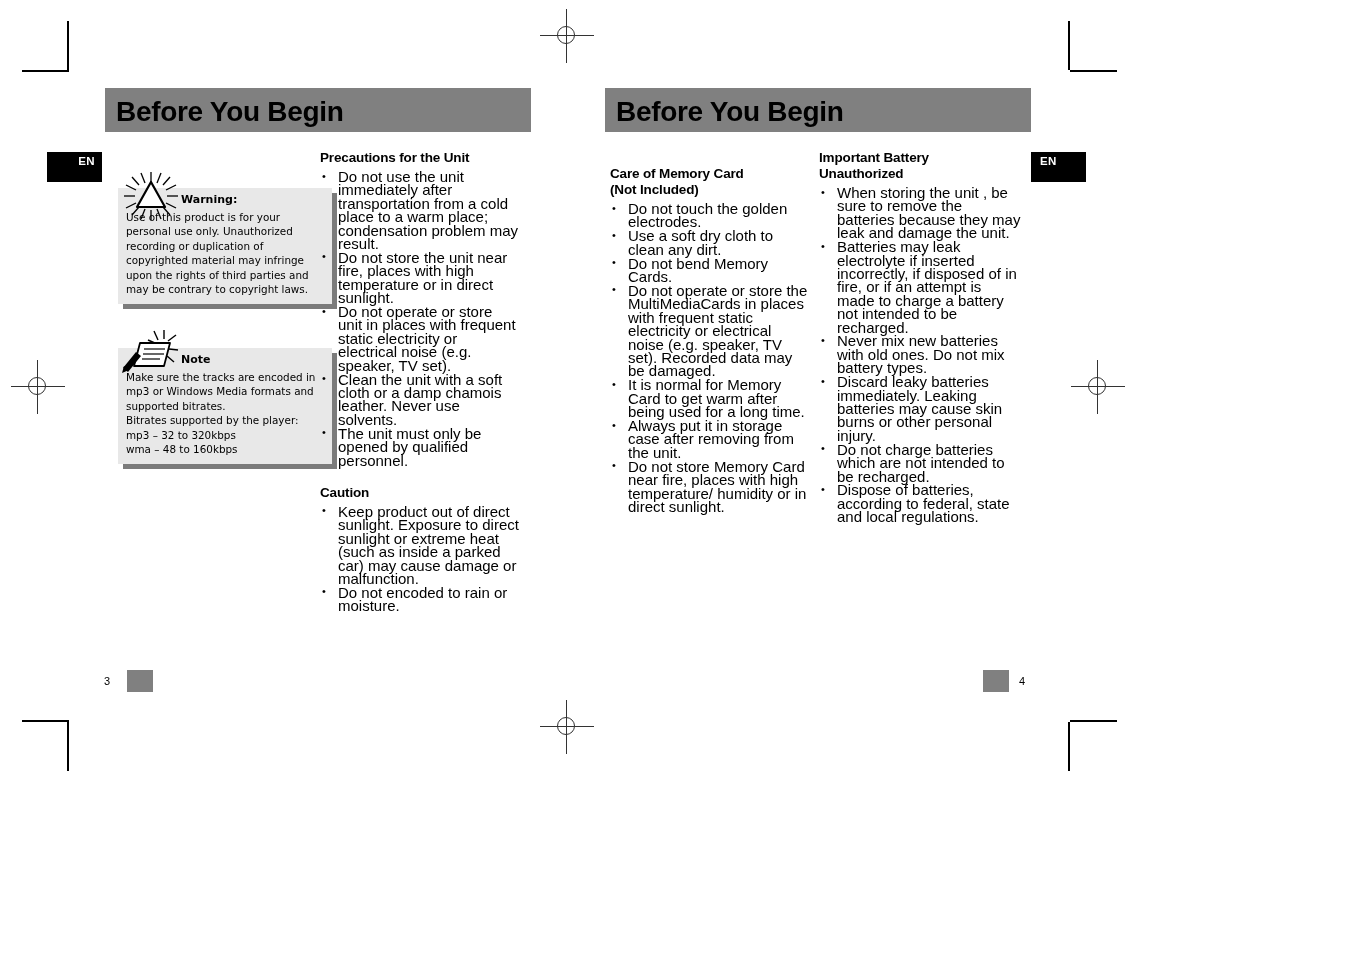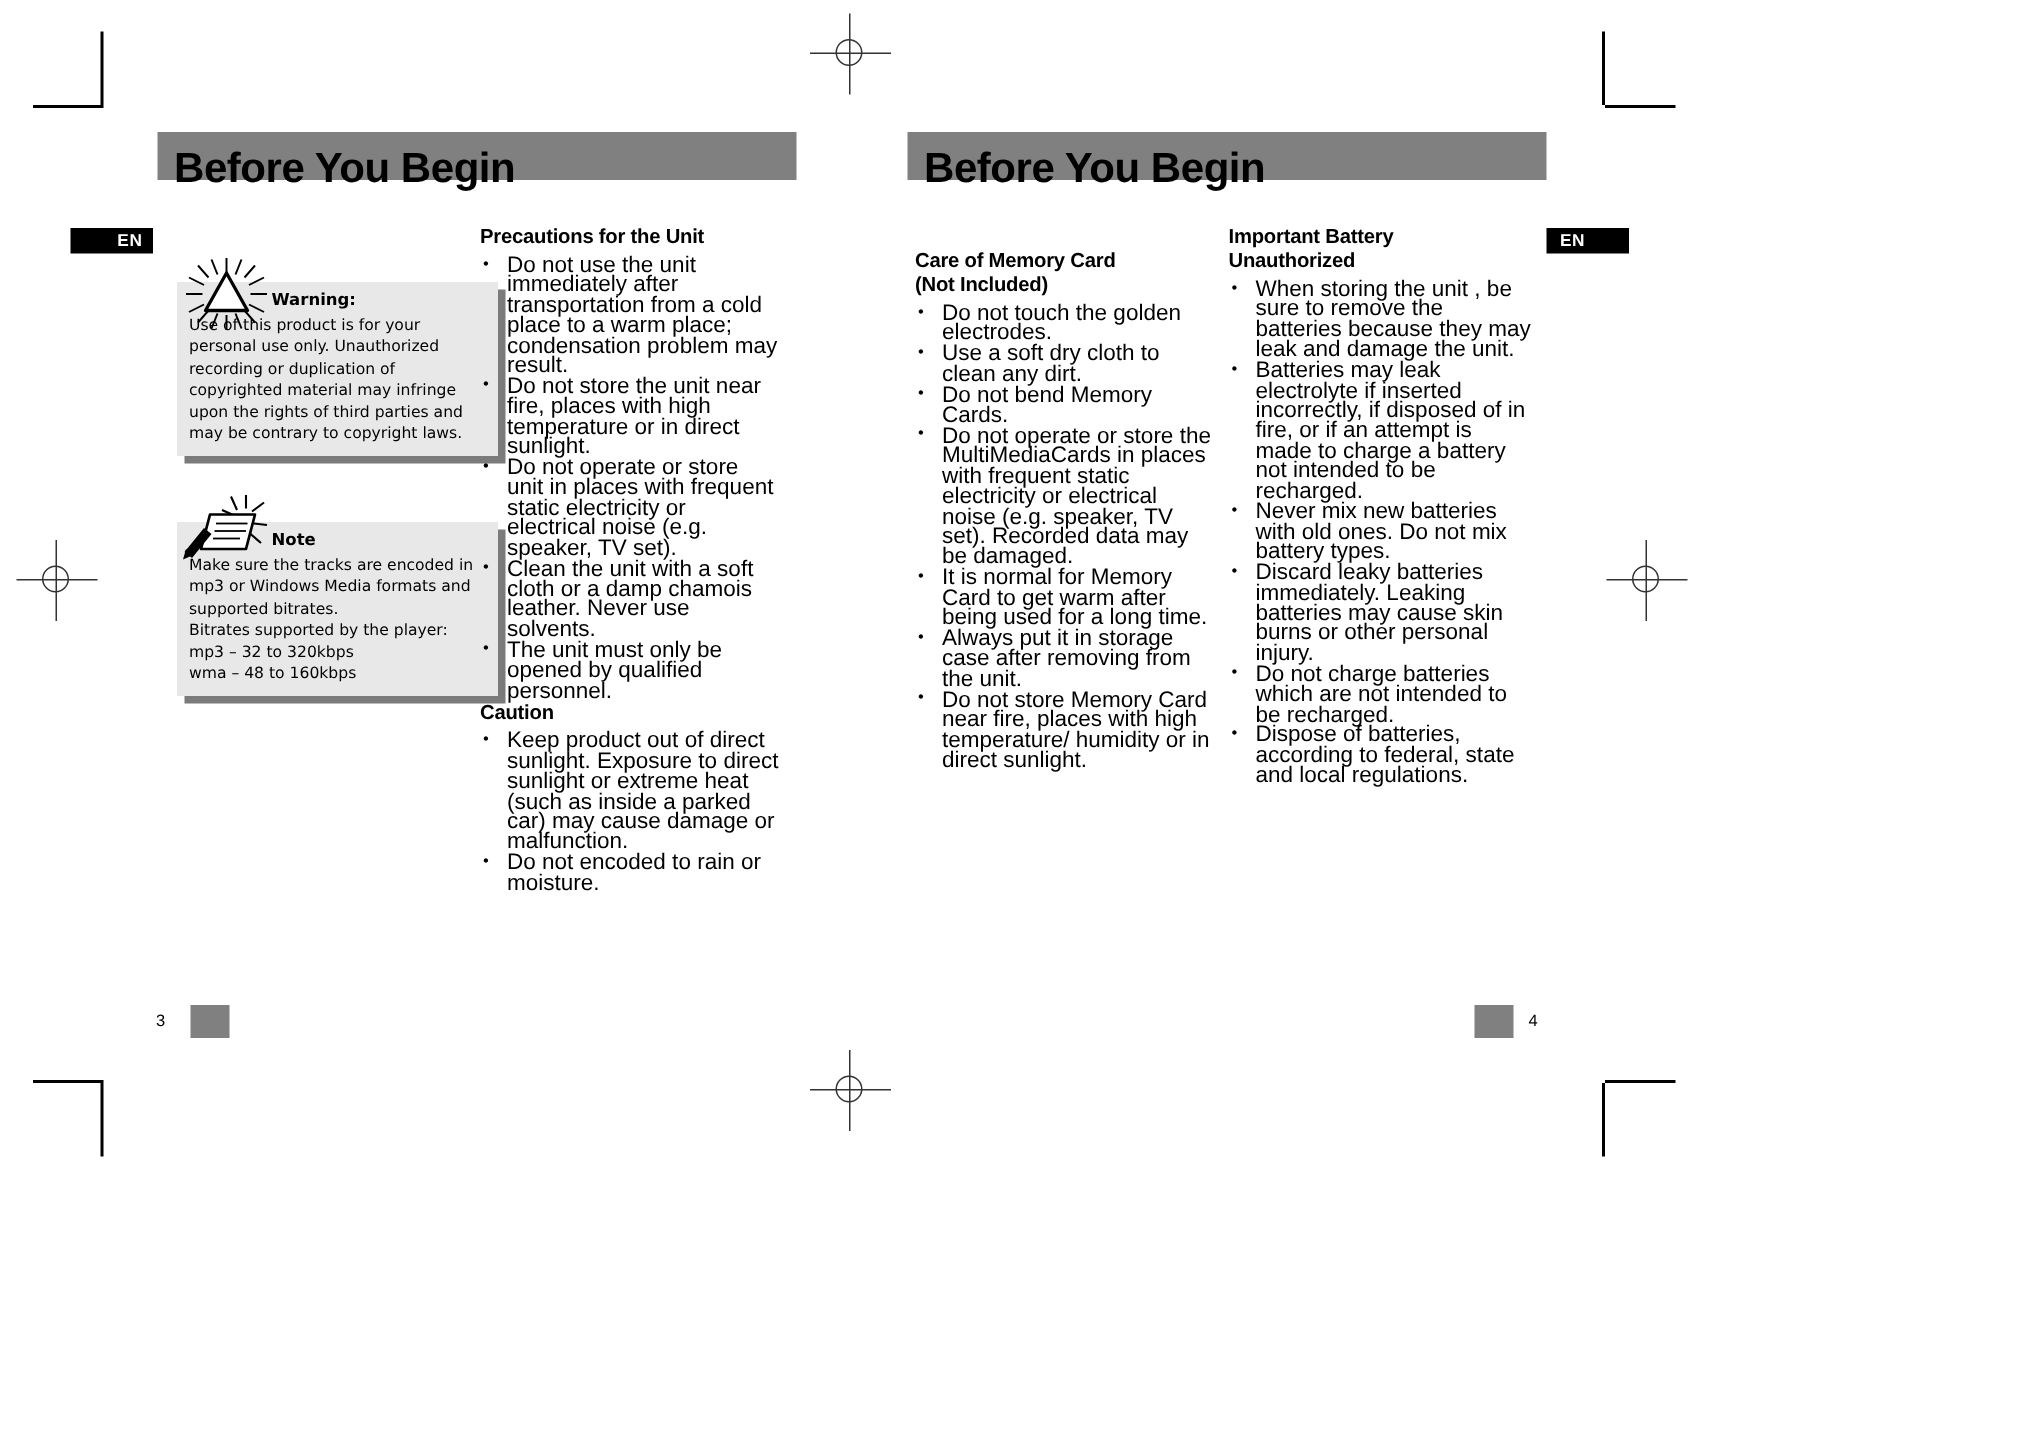--- a/index.html
+++ b/index.html
@@ -44,37 +44,37 @@
   }
 
   
   .page { position: absolute; top: 0; }
   .page-left  { left: 0;   width: 600px; }
   .page-right { left: 600px; width: 751px; }
 
   .header-bar {
     position: absolute;
     background: #808080;
-    height: 32px;
+    height: 44px;
   }
   .header-bar .htitle {
     font-size: 28px;
     font-weight: bold;
     letter-spacing: -0.3px;
     line-height: 48px;
     padding-left: 11px;
     color: #000000;
     white-space: nowrap;
   }
 
   .en-badge {
     position: absolute;
     background: #000000;
     width: 55px;
-    height: 17px;
+    height: 30px;
     color: #ffffff;
     font-size: 11.5px;
     font-weight: bold;
     line-height: 19px;
     letter-spacing: 0.4px;
   }
   .en-badge.right-align { text-align: right; padding-right: 7px; box-sizing: border-box; }
   .en-badge.left-align  { text-align: left;  padding-left: 9px;  box-sizing: border-box; }
 
   
@@ -116,21 +116,21 @@
 
   
   .col { position: absolute; }
   .sec-head {
     font-size: 13.5px;
     font-weight: bold;
     line-height: 16px;
     margin: 0 0 4px 0;
     letter-spacing: -0.15px;
   }
-  .sec-head.pad-top { }
+  .sec-head.pad-top { margin-top: 18px; }
   ul.bullets {
     list-style: none;
     margin: 0;
     padding: 0;
   }
   ul.bullets li {
     position: relative;
     padding-left: 18px;
     font-size: 15px;
     line-height: 13.4px;

